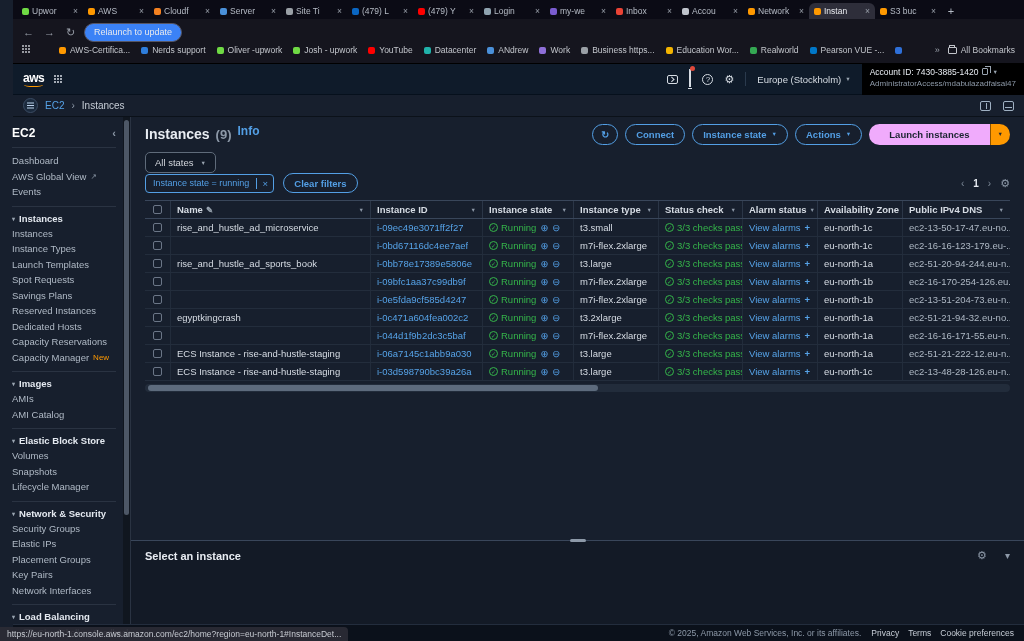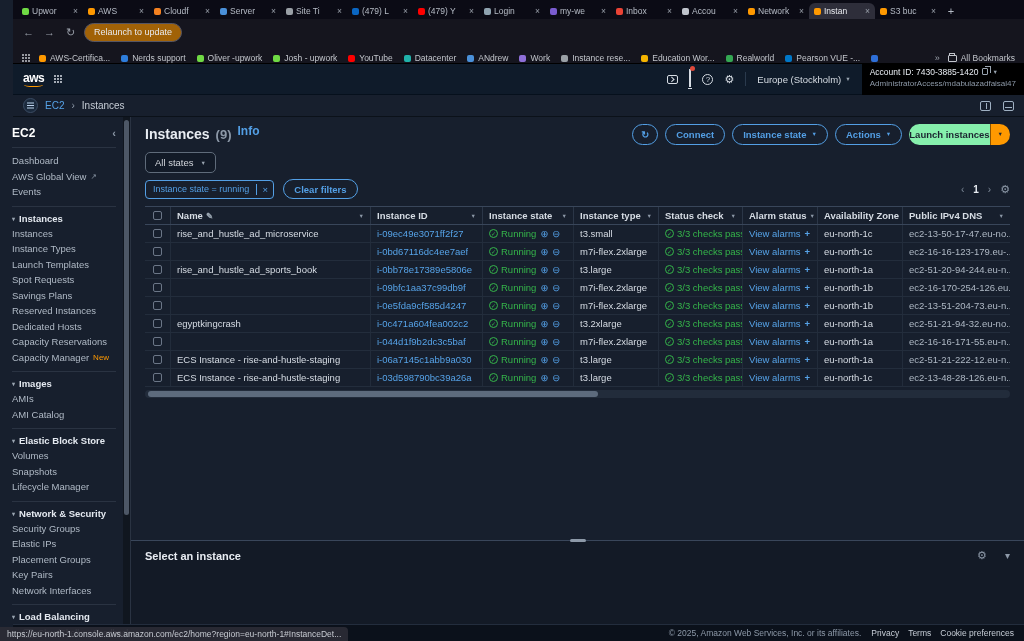--- a/index.html
+++ b/index.html
@@ -18,24 +18,24 @@
   .newtab{width:16px;height:16px;display:flex;align-items:center;justify-content:center;color:#b6bcc6;font-size:11px;margin-left:2px}
 
   
   #urlbar{top:19px;height:26px;background:#15151e;display:flex;align-items:center;padding:0 8px;gap:6px}
   .navbtn{color:#9aa0aa;font-size:11px;width:15px;text-align:center}
   .url-pill{flex:1;height:19px;border-radius:10px;background:#2a2a35;font-size:9.5px;color:#d5d8dd;display:flex;gap:6px;align-items:center;padding:0 9px;min-width:0}
   .lock{width:7px;height:5px;border:1px solid #b6b9c0;border-radius:1px;position:relative;margin-top:3px;flex:none}
   .lock::before{content:"";position:absolute;width:5px;height:4px;border:1px solid #b6b9c0;border-bottom:none;border-radius:3px 3px 0 0;top:-5px;left:0}
   .urltext{overflow:hidden;white-space:nowrap;text-overflow:ellipsis;flex:1}
   .star{color:#9aa0aa;font-size:10px;flex:none}
-  .relaunch{height:19px;border-radius:10px;background:#a16207;border:1px solid #565664;color:#e8eaee;font-size:9px;display:flex;align-items:center;padding:0 9px;white-space:nowrap}
+  .relaunch{height:19px;border-radius:10px;background:#3b82f6;border:1px solid #565664;color:#e8eaee;font-size:9px;display:flex;align-items:center;padding:0 9px;white-space:nowrap}
 
   
-  #bookmarksbar{top:45px;height:19px;background:#15151e;border-bottom:1px solid #000;display:flex;align-items:flex-end;gap:8px;padding:0 9px;font-size:8.5px;color:#c3c6cc;overflow:hidden}
+  #bookmarksbar{top:45px;height:19px;background:#15151e;border-bottom:1px solid #000;display:flex;align-items:flex-start;gap:28px;padding:0 9px;font-size:8.5px;color:#c3c6cc;overflow:hidden}
   .dots{position:relative;width:9px;height:9px;flex:none;color:#c3c6cc}
   .dots::before{content:"";position:absolute;width:2px;height:2px;border-radius:50%;background:currentColor;box-shadow:3px 0 0 currentColor,6px 0 0 currentColor,0 3px 0 currentColor,3px 3px 0 currentColor,6px 3px 0 currentColor,0 6px 0 currentColor,3px 6px 0 currentColor,6px 6px 0 currentColor}
   .bmlist{display:flex;align-items:center;gap:11px;min-width:0;overflow:hidden}
   .bm{display:flex;align-items:center;gap:4px;white-space:nowrap}
   .bm-right{margin-left:auto;display:flex;align-items:center;gap:8px;white-space:nowrap}
   .chevrons{font-size:9px;color:#9aa0aa}
   .folder{width:9px;height:7px;border:1px solid #c3c6cc;border-radius:1px;position:relative}
   .folder::before{content:"";position:absolute;top:-3px;left:0;width:4px;height:2px;border:1px solid #c3c6cc;border-bottom:none;border-radius:1px 1px 0 0}
 
   
@@ -97,28 +97,28 @@
   #content{position:absolute;top:117px;bottom:17px;left:131px;right:0;background:#171f2d}
   .content-pad{padding:6px 14px 0 14px}
   .page-head{display:flex;align-items:center;gap:6px;height:22px}
   .page-title{font-size:14px;font-weight:bold;color:#e8ecf2}
   .page-count{font-size:13px;font-weight:bold;color:#8d99a8}
   .info-link{font-size:12px;color:#539fe5;font-weight:bold;align-self:flex-start;margin-top:1px}
   .head-actions{margin-left:auto;display:flex;align-items:center;gap:7px}
   .btn-outline{height:21px;padding:0 10px;border:1.5px solid #539fe5;border-radius:11px;color:#539fe5;font-weight:bold;font-size:9.5px;display:flex;align-items:center;gap:5px;white-space:nowrap}
   .btn-icon{width:26px;justify-content:center;padding:0}
   .btn-primary{height:21px;display:flex;align-items:stretch;border-radius:11px;overflow:hidden;font-size:9.5px;font-weight:bold;color:#1b2430}
-  .bp-main{background:#86efac;display:flex;align-items:center;padding:0 0}
+  .bp-main{background:#f0abfc;display:flex;align-items:center;padding:0 20px}
   .bp-caret{background:#ff9900;border-left:1px solid rgba(0,0,0,.45);display:flex;align-items:center;padding:0 7px}
   .search-row{margin-top:7px;display:flex;gap:9px;align-items:center;height:21px}
   .find-box{width:352px;height:21px;border:1px solid #5f6b7a;border-radius:5px;display:flex;align-items:center;padding:0 7px;gap:6px;background:#121a27}
   .find-box input{flex:1;background:none;border:none;outline:none;color:#d1d5db;font-size:9.5px;font-style:italic}
   .find-box input::placeholder{color:#8d99a8}
   .states-box{height:21px;border:1px solid #5f6b7a;border-radius:5px;display:flex;align-items:center;gap:7px;padding:0 9px;background:#121a27;font-size:9.5px;color:#d1d5db}
-  .filter-row{margin-top:6px;display:flex;align-items:center;gap:9px;height:20px}
+  .filter-row{margin-top:0;display:flex;align-items:center;gap:9px;height:20px}
   .chip{display:flex;align-items:center;height:19px;border:1px solid #539fe5;border-radius:4px;color:#539fe5;font-size:9px}
   .chip-label{padding:0 7px}
   .chip-x{border-left:1px solid #539fe5;width:17px;text-align:center;font-size:9.5px}
   .clear-btn{height:20px;padding:0 10px;border:1.5px solid #539fe5;border-radius:10px;color:#539fe5;font-weight:bold;font-size:9.5px;display:flex;align-items:center}
   .pager{margin-left:auto;display:flex;align-items:center;gap:9px;color:#7e8a99;font-size:10px}
   .pager .page{color:#e8ecf2;font-weight:bold}
   .gear-ico{font-size:11px;color:#8d99a8}
 
   
   .table{margin-top:7px;border-top:1px solid #39465a}
@@ -300,21 +300,21 @@
         <span>ANdrew</span>
       </div>
 
       <div class="bm">
         <span class="fav" style="background: rgb(142, 111, 216);"></span>
         <span>Work</span>
       </div>
 
       <div class="bm">
         <span class="fav" style="background: rgb(154, 160, 166);"></span>
-        <span>Instance rese...</span>
+        <span>Business https...</span>
       </div>
 
       <div class="bm">
         <span class="fav" style="background: rgb(244, 180, 0);"></span>
         <span>Education Wor...</span>
       </div>
 
       <div class="bm">
         <span class="fav" style="background: rgb(52, 168, 83);"></span>
         <span>Realworld</span>

